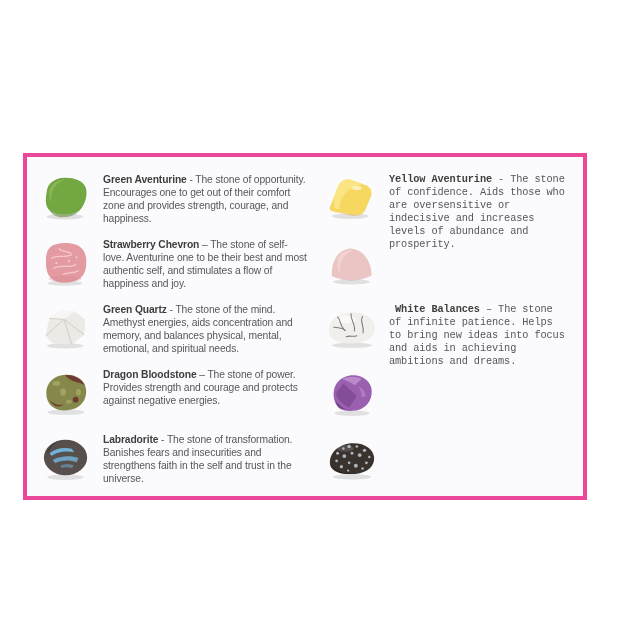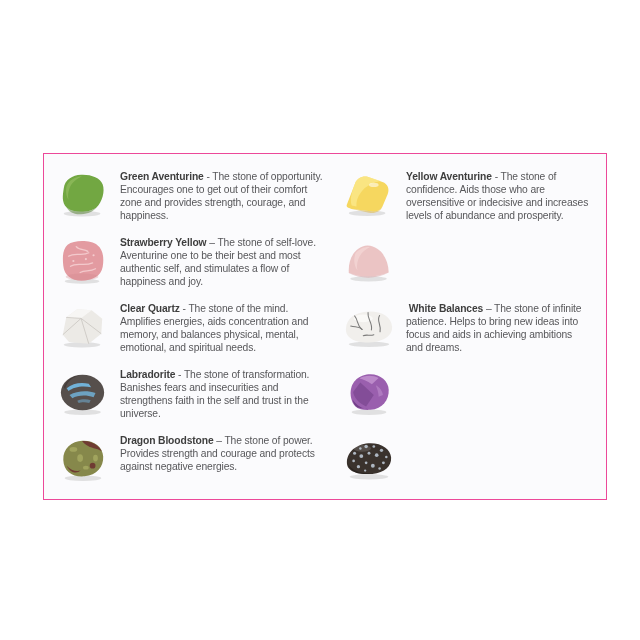--- a/index.html
+++ b/index.html
@@ -1,27 +1,27 @@
 <!DOCTYPE html>
 <html><head>
 <meta charset="utf-8">
 <style>
   html,body{margin:0;padding:0;}
   body{
     width:640px;height:640px;position:relative;background:#ffffff;
     font-family:"Liberation Sans",sans-serif;overflow:hidden;
   }
   .card{
-    position:absolute;left:43px;top:153px;width:564px;height:347px;
-    background:#fbfbfd;border:1px solid #ec4899;box-sizing:border-box;
+    position:absolute;left:23px;top:153px;width:564px;height:347px;
+    background:#fbfbfd;border:4px solid #ec4899;box-sizing:border-box;
     padding:14px 17px 0 10px;display:flex;
   }
   .col{display:flex;flex-direction:column;}
   .col-left{flex:0 0 272px;}
-  .col-right{flex:1 1 auto;padding-left:14px;}
+  .col-right{flex:1 1 auto;padding-left:14px;font-family:Liberation Mono, monospace;}
   .entry{display:flex;align-items:flex-start;height:66px;}
   .stonebox{flex:0 0 58px;display:flex;justify-content:center;margin-top:2px;}
   .stonebox svg{display:block;}
   .txt{
     margin:2px 0 0 8px;max-width:204px;
     font-size:10.3px;line-height:13px;letter-spacing:-0.12px;
     color:#57575a;
   }
   .col-right .txt{max-width:192px;}
   .nm{font-weight:700;color:#3e3e3e;white-space:pre-wrap;}
@@ -60,74 +60,74 @@
             <path d="M23,11 C26,15 31,13.5 35,16"></path>
             <path d="M27,38 C32,35 37,37.5 43,34"></path>
           </g>
           <g opacity=".9" fill="#f6d2d4">
             <circle cx="20" cy="26" r="1.1"></circle>
               <circle cx="33" cy="24" r="1.1"></circle>
               <circle cx="41" cy="20" r="1.1"></circle>
           </g>
         </svg>
       </span>
-      <p class="txt"><span class="nm">Strawberry Yellow</span><span class="sep"> – </span><span class="ds">The stone of self-love. Aventurine one to be their best and most authentic self, and stimulates a flow of happiness and joy.</span></p>
+      <p class="txt"><span class="nm">Strawberry Chevron</span><span class="sep"> – </span><span class="ds">The stone of self-love. Aventurine one to be their best and most authentic self, and stimulates a flow of happiness and joy.</span></p>
     </div>
 
     <div class="entry">
       <span class="stonebox">
         <svg width="58" height="50" viewBox="0 0 60 52">
           <ellipse class="shd" cx="29" cy="44.5" rx="19" ry="2.8"></ellipse>
           <path d="M9,34 L12.5,16 L24,7.5 L39,8.5 L50,17.5 L49,33 L36,43.5 L15.5,41.5 Z" fill="#eceae6"></path>
           <path opacity=".9" d="M12.5,16 L24,7.5 L39,8.5 L28,17 Z" fill="#f8f7f5"></path>
           <g fill="none" stroke-width=".9" opacity=".55" stroke="#b0aca6">
             <path d="M12.5,16 L28,17 L49,33"></path>
             <path d="M28,17 L36,43.5"></path>
             <path d="M9,34 L28,17"></path>
           </g>
         </svg>
       </span>
-      <p class="txt"><span class="nm">Clear Quartz</span><span class="sep"> - </span><span class="ds">The stone of the mind. Amplifies energies, aids concentration and memory, and balances physical, mental, emotional, and spiritual needs.</span></p>
+      <p class="txt"><span class="nm">Green Quartz</span><span class="sep"> - </span><span class="ds">The stone of the mind. Amethyst energies, aids concentration and memory, and balances physical, mental, emotional, and spiritual needs.</span></p>
+    </div>
+
+    <div class="entry">
+      <span class="stonebox">
+        <svg width="58" height="50" viewBox="0 0 60 52">
+          <ellipse class="shd" cx="30" cy="46" rx="19" ry="2.8"></ellipse>
+          <path d="M9.5,27 C9,15 18,7.5 29.5,7 C41,6.5 50.5,13 51,23.5 C51.5,34 44.5,43 31.5,44 C19,45 10,39 9.5,27 Z" fill="#86884b"></path>
+          <g opacity=".9" fill="#6d3330">
+            <path d="M29,7.5 C37,6.5 46,11 49.5,18 C44,14.5 38,15 33.5,11.5 C31.5,10 30,8.5 29,7.5 Z"></path>
+            <path d="M13,33 C17,37.5 23,39.5 27.5,38 C24,41.5 17,41 13,33 Z"></path>
+            <circle cx="40" cy="33" r="3"></circle>
+          </g>
+          <g opacity=".8" fill="#a8ab63">
+            <ellipse cx="20" cy="16" rx="4" ry="2.5"></ellipse>
+            <ellipse cx="27" cy="25" rx="3" ry="4"></ellipse>
+            <ellipse cx="43" cy="25" rx="2.5" ry="3.5"></ellipse>
+            <ellipse cx="33" cy="35" rx="3" ry="2"></ellipse>
+          </g>
+        </svg>
+      </span>
+      <p class="txt"><span class="nm">Dragon Bloodstone</span><span class="sep"> – </span><span class="ds">The stone of power. Provides strength and courage and protects against negative energies.</span></p>
     </div>
 
     <div class="entry">
       <span class="stonebox">
         <svg width="58" height="50" viewBox="0 0 60 52">
           <ellipse class="shd" cx="29.5" cy="46" rx="19" ry="2.8"></ellipse>
           <ellipse cx="29.5" cy="25.5" rx="22.5" ry="18.5" fill="#564f4c"></ellipse>
           <path opacity=".55" d="M10,20 C12,13 18,9 25,8 C17,11 13,15 11.5,22 Z" fill="#36302d"></path>
           <g fill="#73b7df">
             <path opacity=".95" d="M13,21 C19,16 28,14.5 36,16.5 L38.5,20 C30,18 20,19.5 15,24 Z"></path>
             <path opacity=".8" d="M16,28 C24,23.5 35,23 43,26 L41,30.5 C33,27.5 24,28.5 19,31.5 Z"></path>
             <path opacity=".5" d="M24,34 C29,32 34,32 38,33.5 L36.5,36.5 C32,35 28,35.5 25.5,36.5 Z"></path>
           </g>
         </svg>
       </span>
       <p class="txt"><span class="nm">Labradorite</span><span class="sep"> - </span><span class="ds">The stone of transformation. Banishes fears and insecurities and strengthens faith in the self and trust in the universe.</span></p>
-    </div>
-
-    <div class="entry">
-      <span class="stonebox">
-        <svg width="58" height="50" viewBox="0 0 60 52">
-          <ellipse class="shd" cx="30" cy="46" rx="19" ry="2.8"></ellipse>
-          <path d="M9.5,27 C9,15 18,7.5 29.5,7 C41,6.5 50.5,13 51,23.5 C51.5,34 44.5,43 31.5,44 C19,45 10,39 9.5,27 Z" fill="#86884b"></path>
-          <g opacity=".9" fill="#6d3330">
-            <path d="M29,7.5 C37,6.5 46,11 49.5,18 C44,14.5 38,15 33.5,11.5 C31.5,10 30,8.5 29,7.5 Z"></path>
-            <path d="M13,33 C17,37.5 23,39.5 27.5,38 C24,41.5 17,41 13,33 Z"></path>
-            <circle cx="40" cy="33" r="3"></circle>
-          </g>
-          <g opacity=".8" fill="#a8ab63">
-            <ellipse cx="20" cy="16" rx="4" ry="2.5"></ellipse>
-            <ellipse cx="27" cy="25" rx="3" ry="4"></ellipse>
-            <ellipse cx="43" cy="25" rx="2.5" ry="3.5"></ellipse>
-            <ellipse cx="33" cy="35" rx="3" ry="2"></ellipse>
-          </g>
-        </svg>
-      </span>
-      <p class="txt"><span class="nm">Dragon Bloodstone</span><span class="sep"> – </span><span class="ds">The stone of power. Provides strength and courage and protects against negative energies.</span></p>
     </div>
 
   </div>
 
   <div class="col col-right">
 
     <div class="entry">
       <span class="stonebox">
         <svg width="58" height="50" viewBox="0 0 60 52">
           <ellipse class="shd" cx="28" cy="45" rx="19" ry="2.8"></ellipse>

